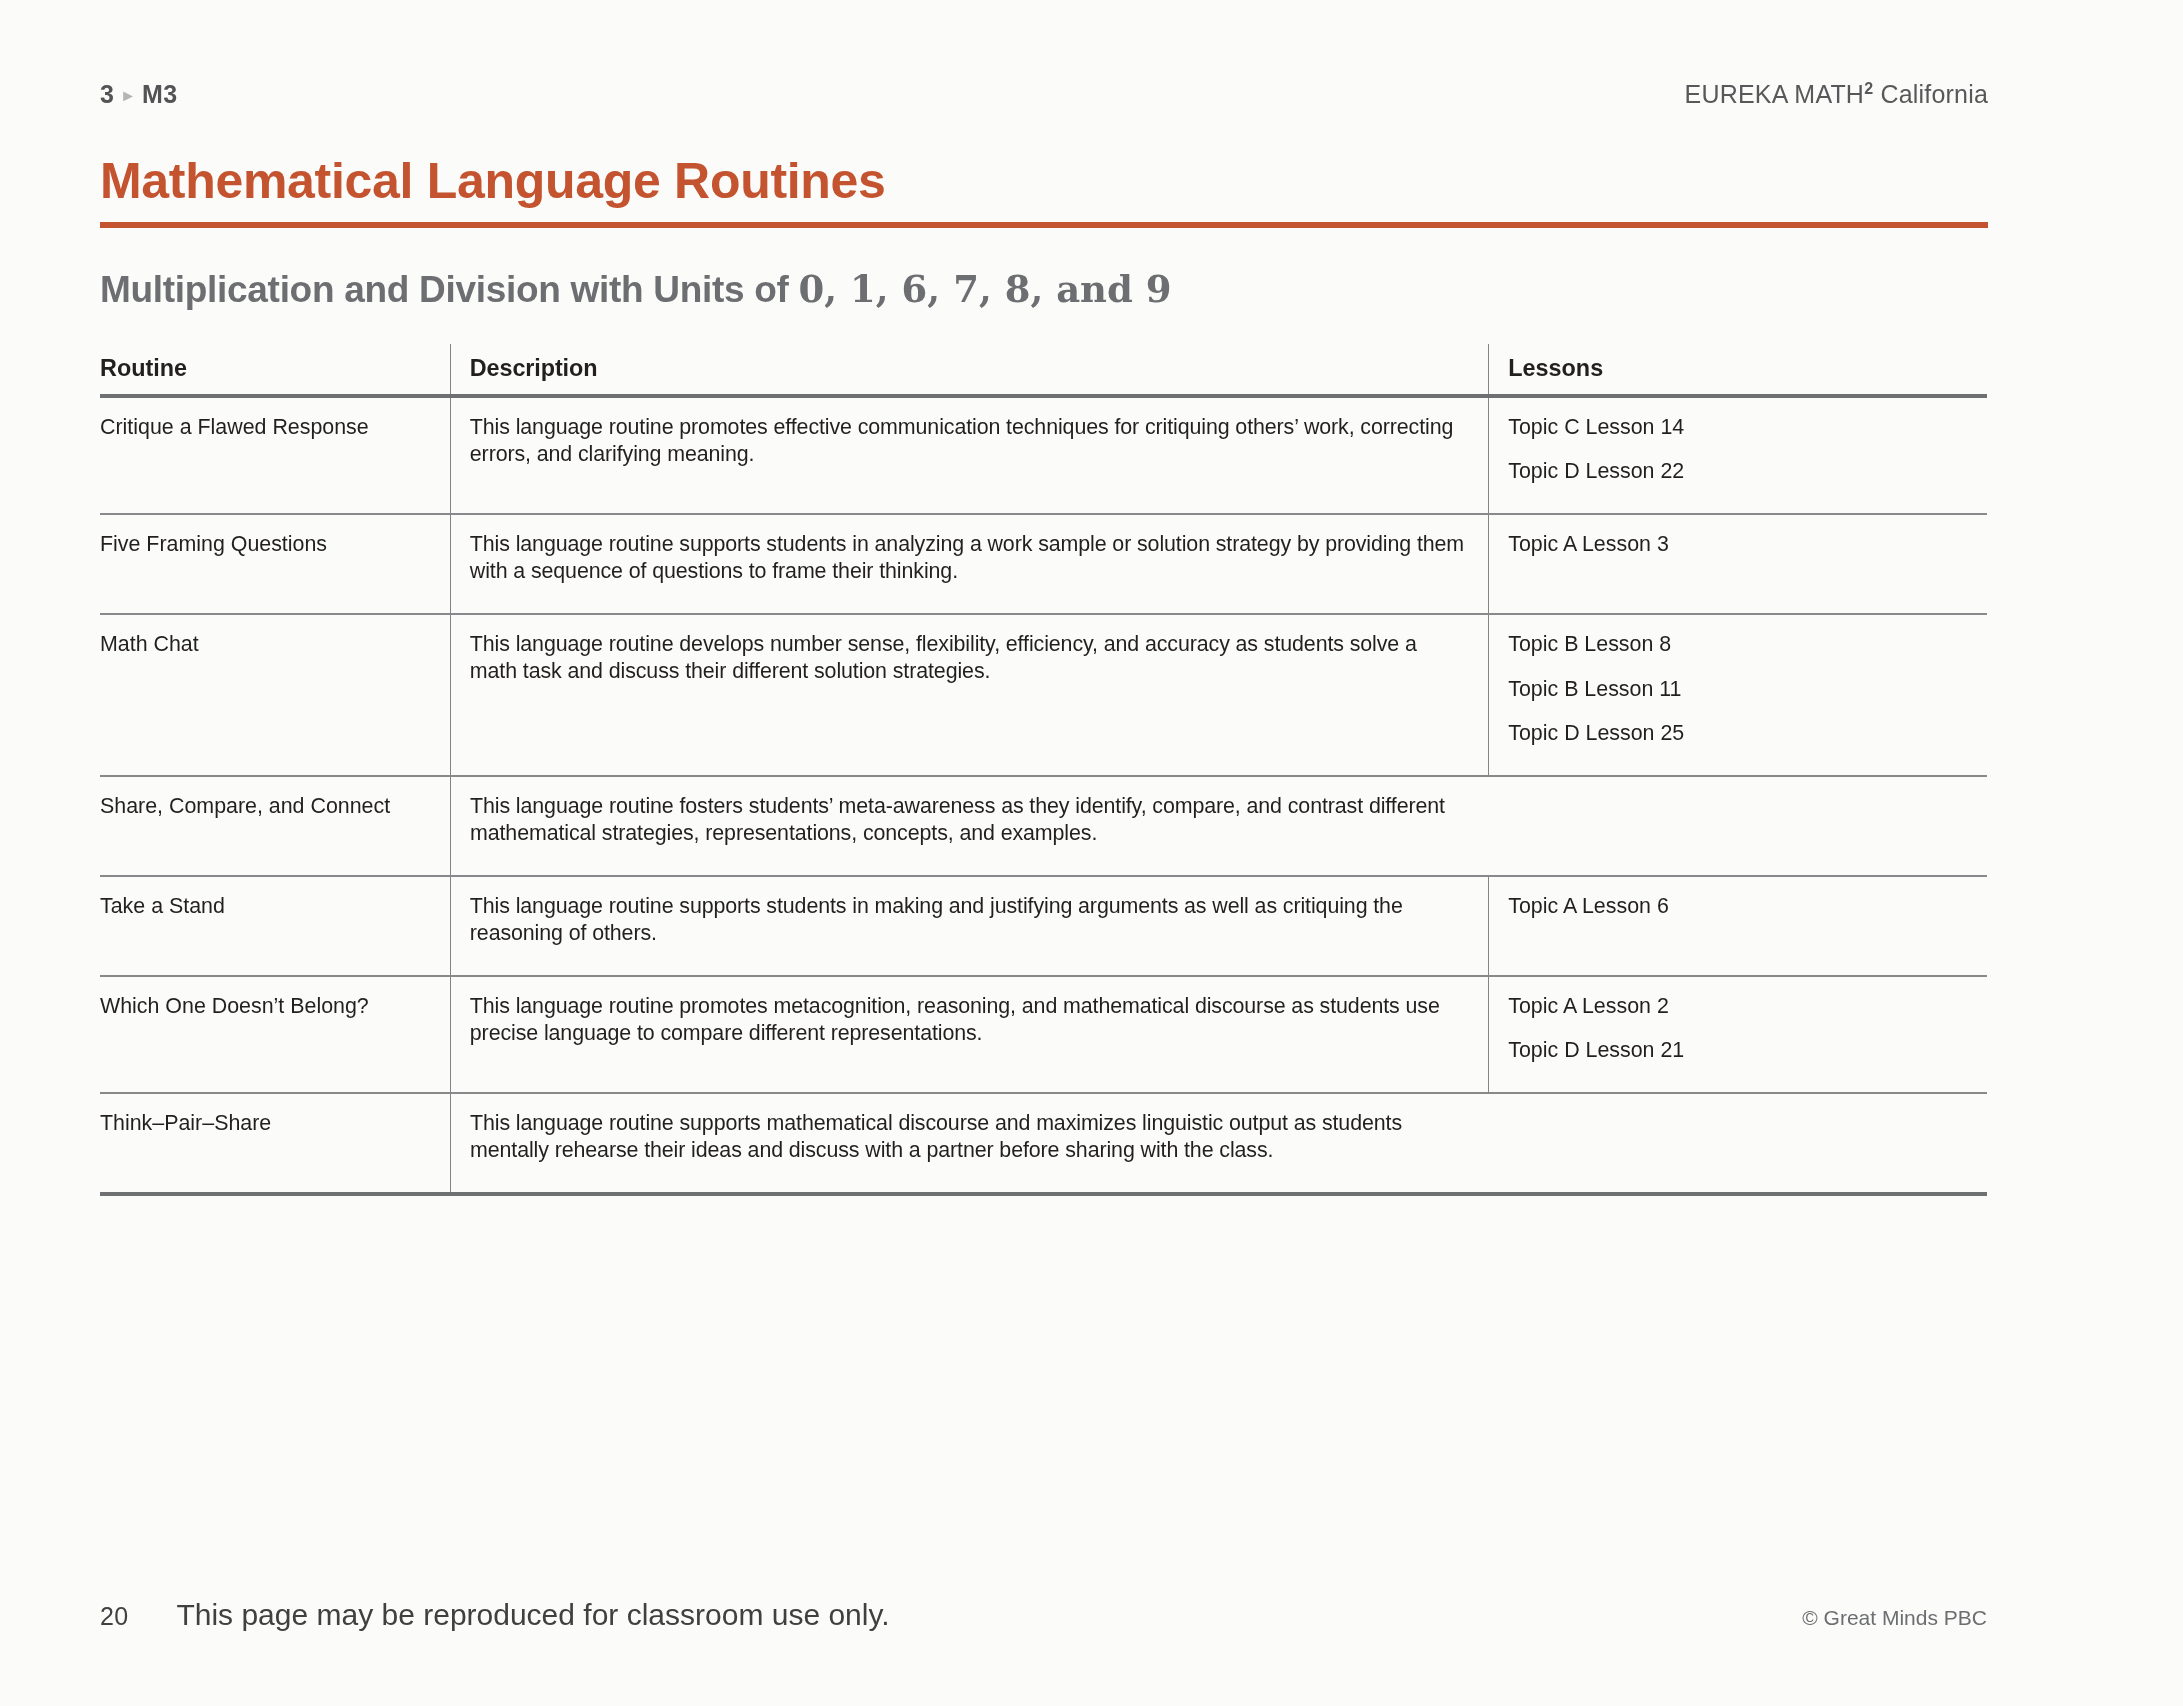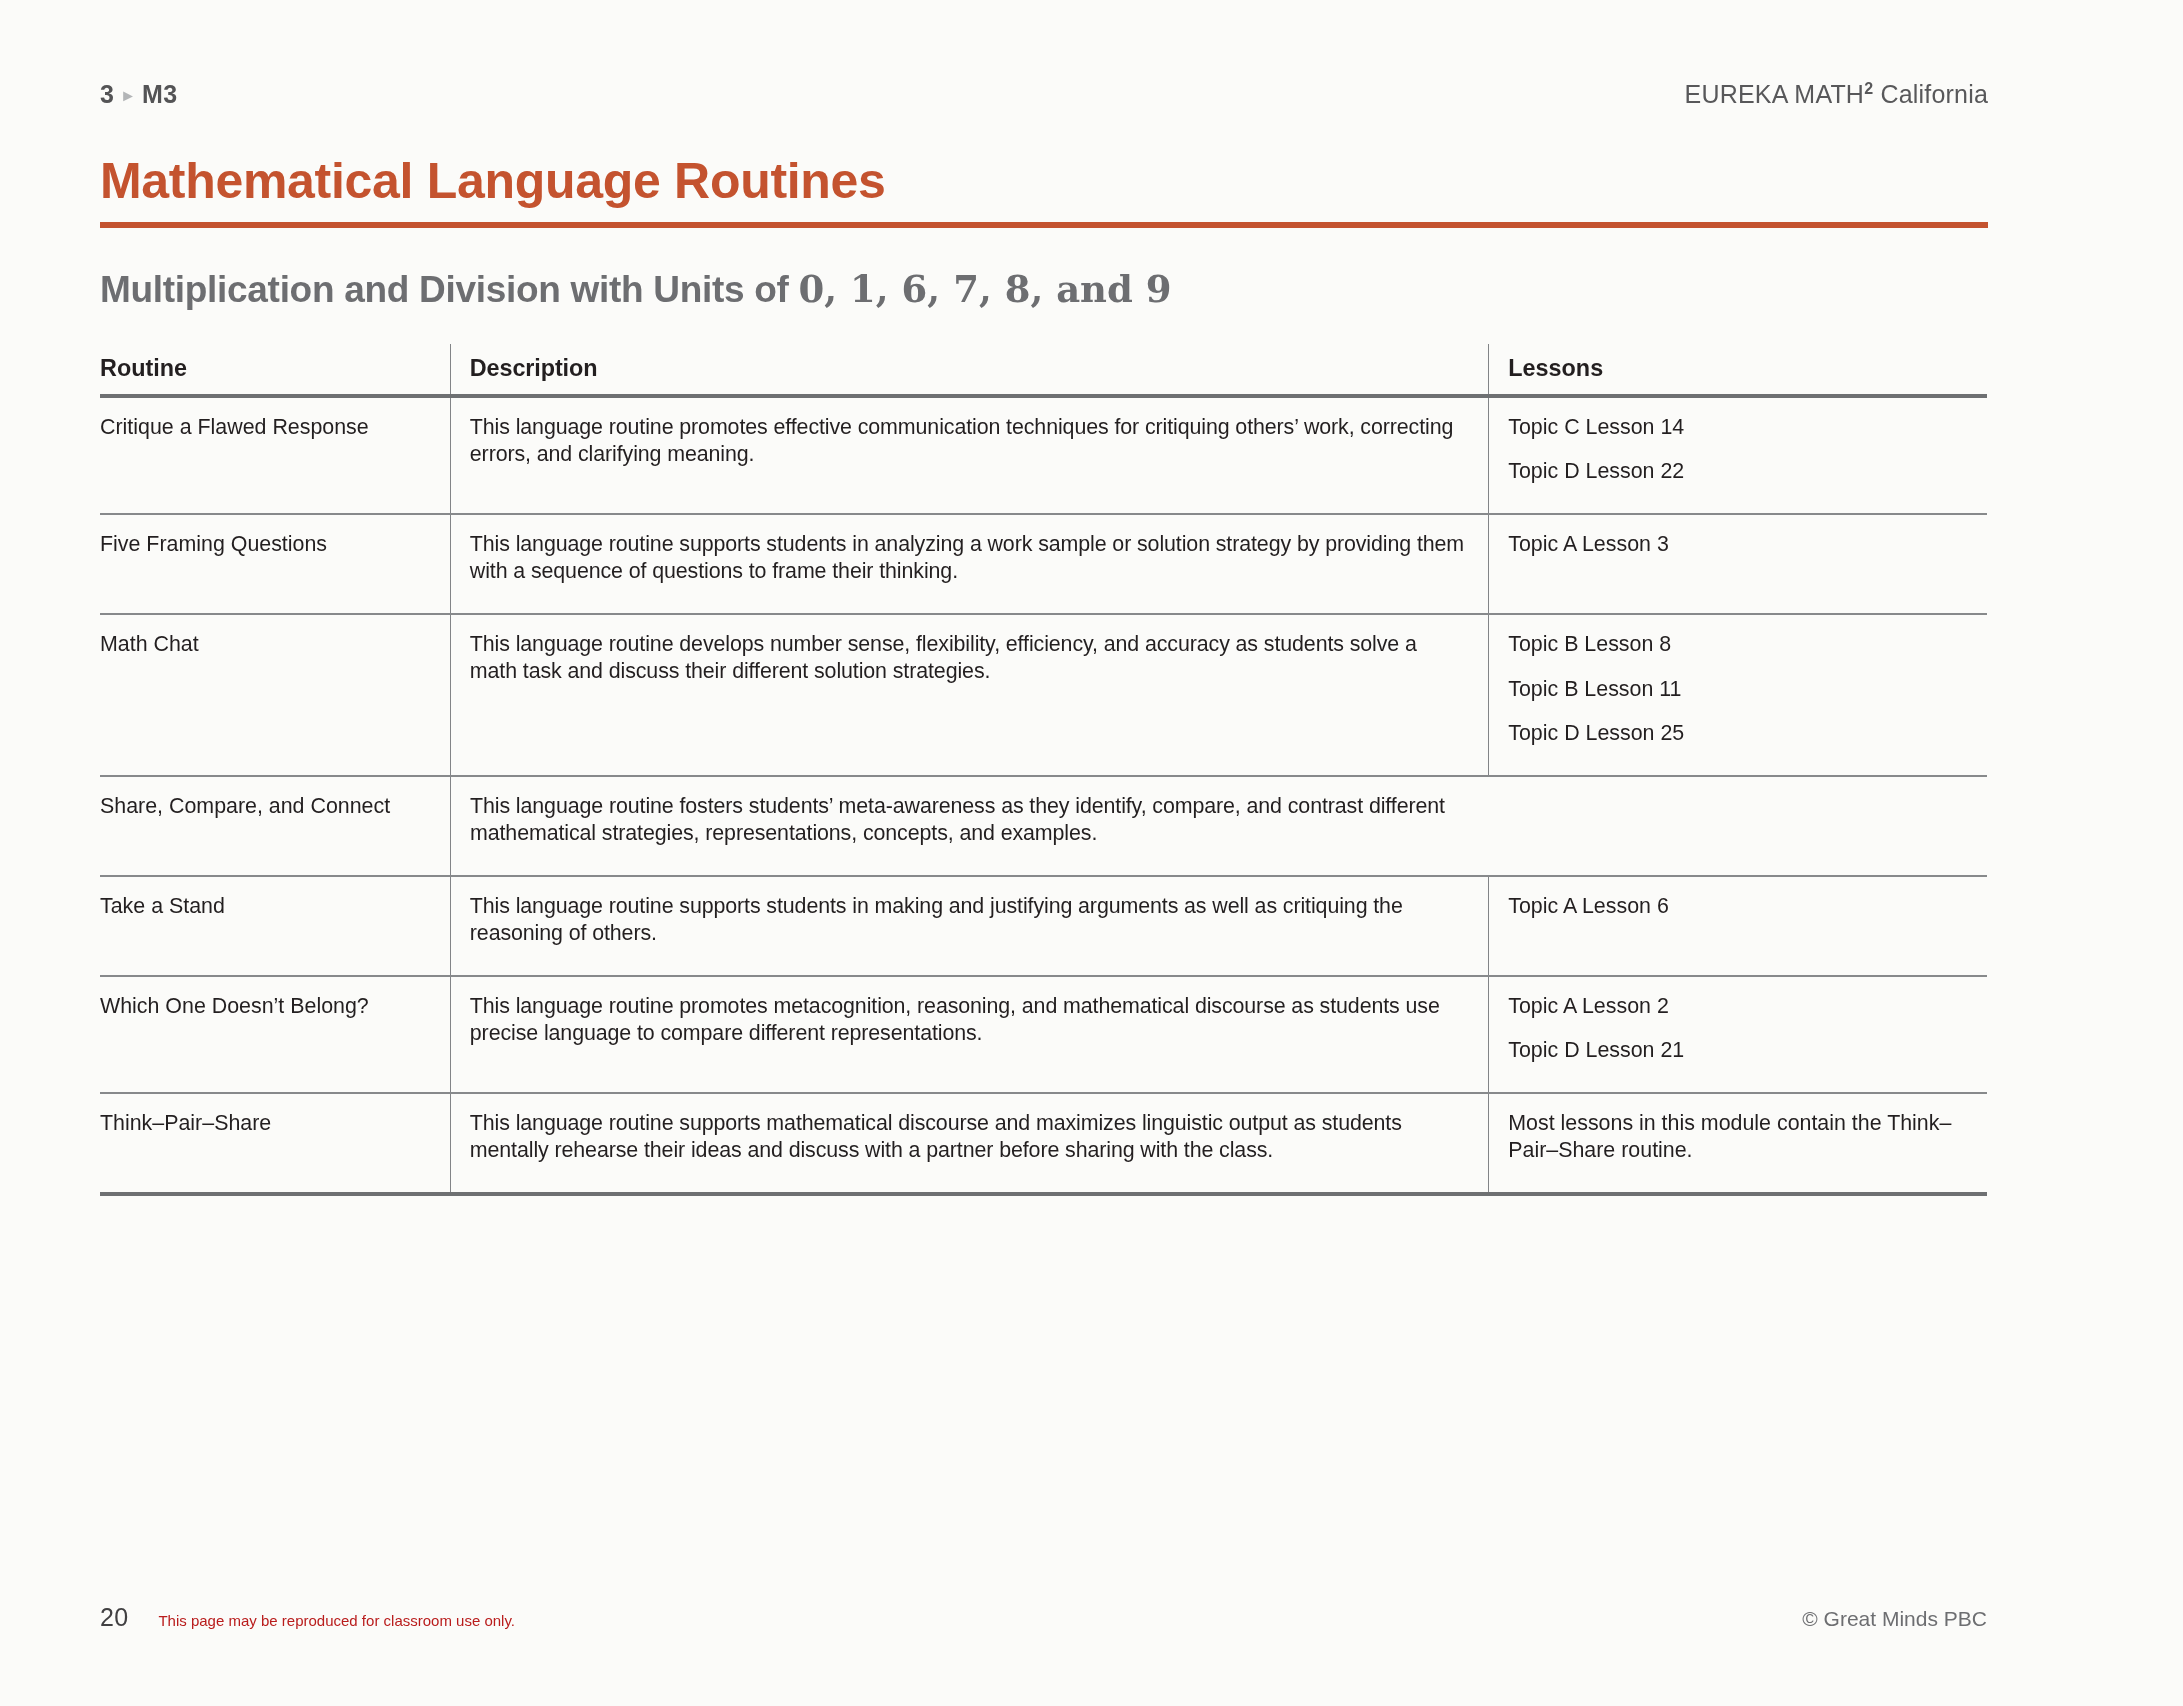--- a/index.html
+++ b/index.html
@@ -107,23 +107,23 @@
     align-items: baseline;
     width: 1887px;
     justify-content: center;
   }
   .pagenum {
     font-size: 25px;
     color: #414042;
     letter-spacing: 0.3px;
   }
   .disclaimer {
-    margin-left: 30px;
-    font-size: 15px;
-    color: #b91c1c;
+    margin-left: 48px;
+    font-size: 30px;
+    color: #404040;
   }
   .copyright {
     margin-left: auto;
     font-size: 21px;
     color: #6d6e71;
   }
 </style>
 </head>
 <body>
 
@@ -200,23 +200,20 @@
       <div class="cell c2">This language routine promotes metacognition, reasoning, and mathematical discourse as students use precise language to compare different representations.</div>
       <div class="cell c3">
         <p class="lesson">Topic A Lesson 2</p>
         <p class="lesson">Topic D Lesson 21</p>
       </div>
     </div>
 
     <div class="trow last">
       <div class="cell c1">Think–Pair–Share</div>
       <div class="cell c2">This language routine supports mathematical discourse and maximizes linguistic output as students mentally rehearse their ideas and discuss with a partner before sharing with the class.</div>
-      <div class="cell c3">
-        <p class="lesson">Most lessons in this module contain the Think–Pair–Share routine.</p>
-      </div>
     </div>
 
   </div>
 
   <div class="footer">
     <span class="pagenum">20</span>
     <span class="disclaimer">This page may be reproduced for classroom use only.</span>
     <span class="copyright">© Great Minds PBC</span>
   </div>
 

